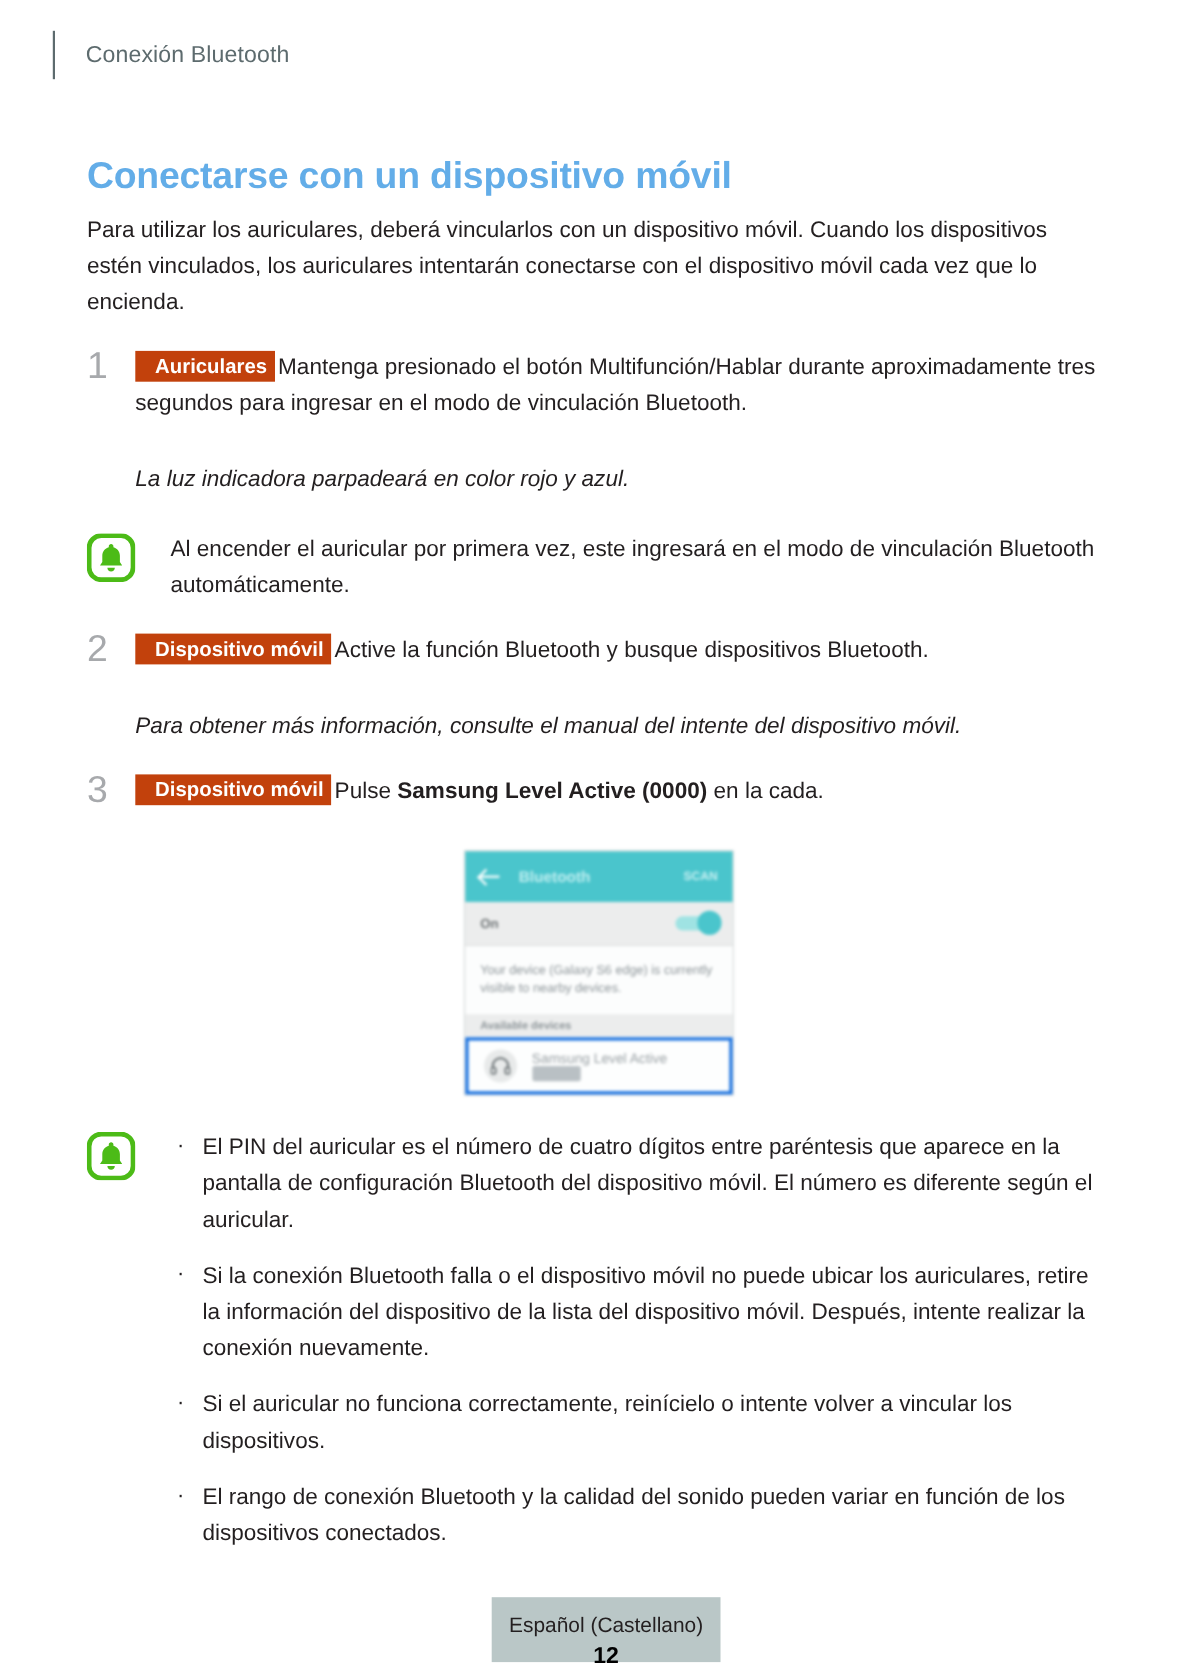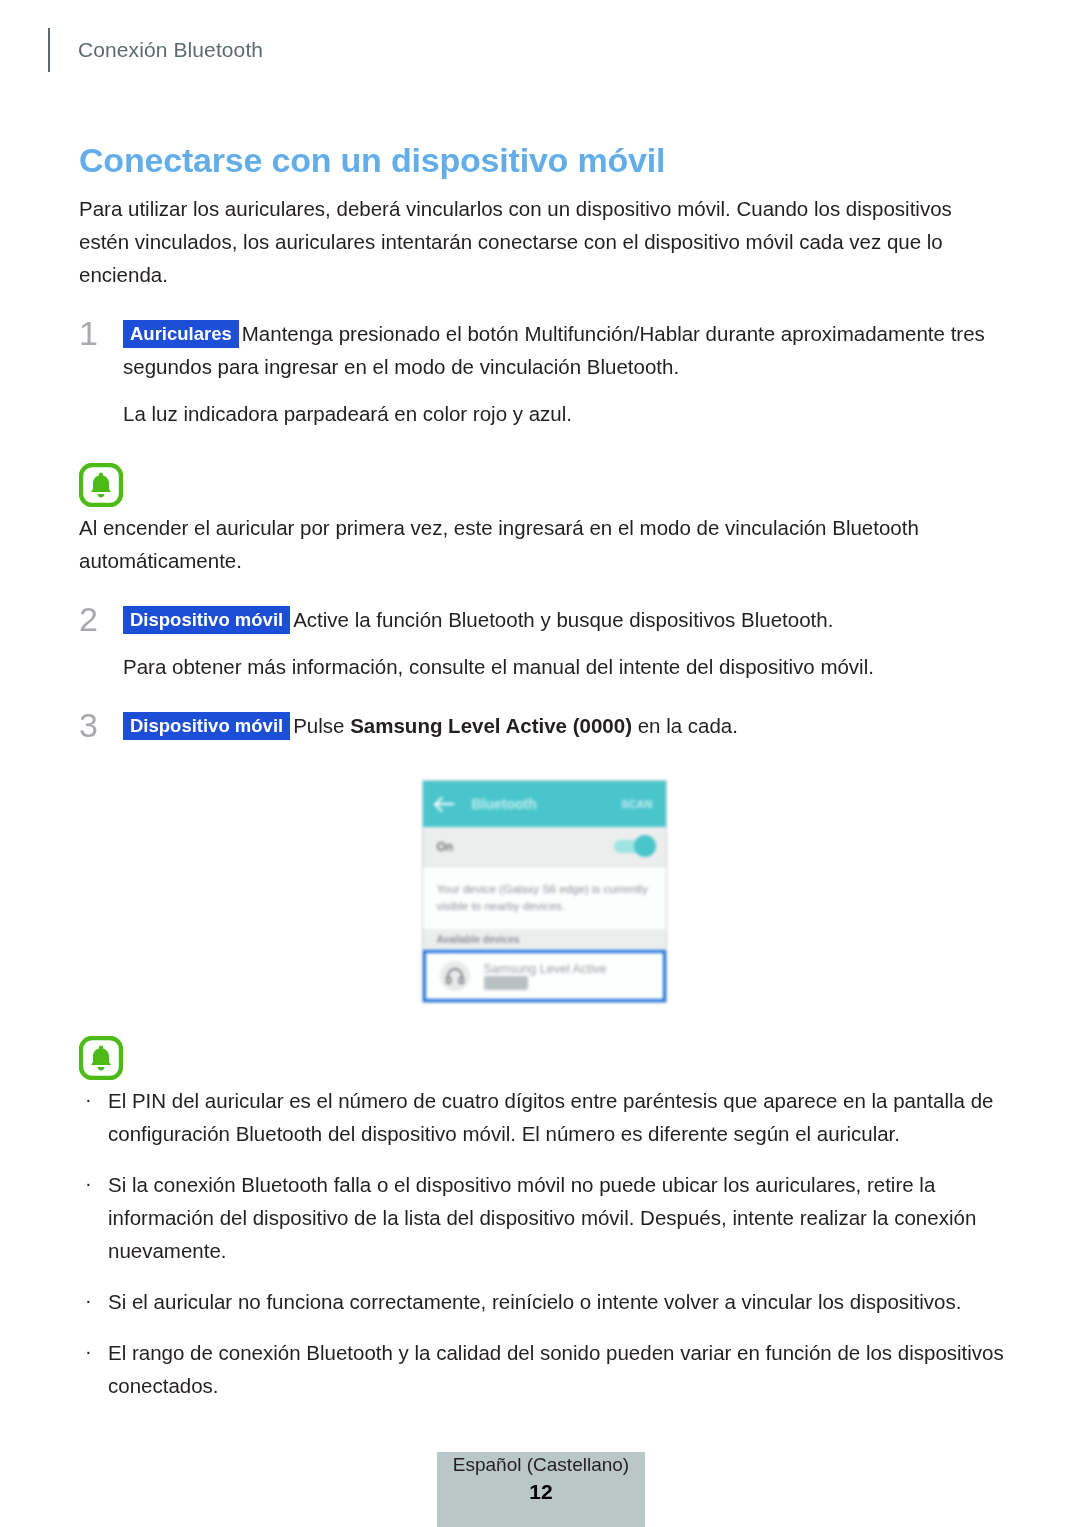--- a/index.html
+++ b/index.html
@@ -82,40 +82,40 @@
     color: #a7a9ac;
     font-weight: normal;
   }
   .step-body {
     flex: 1;
     font-size: 20.5px;
     line-height: 33px;
   }
   .badge {
     display: inline-block;
-    background: #1d4ed8;
+    background: #c2410c;
     color: #ffffff;
     font-weight: bold;
     font-size: 18.5px;
     line-height: 23px;
-    padding: 2px 7px 3px 7px;
+    padding: 2px 7px 3px 18px;
     vertical-align: 1px;
     margin-right: 3px;
     white-space: nowrap;
   }
   .sub-line {
-    margin-top: 14px;
+    margin-top: 36px;
+    font-style: italic;
   }
   b.strong { font-weight: bold; }
 
   
   .note {
     display: flex;
     margin-top: 30px;
-    flex-direction: column;
   }
   .note-icon {
     flex: 0 0 44px;
     width: 44px;
     margin-right: 32px;
     padding-top: 3px;
   }
   .note-body {
     flex: 1;
     font-size: 20.5px;
@@ -267,27 +267,28 @@
     display: inline-block;
     background: #b9c0c4;
     color: #b9c0c4;
     border-radius: 2px;
     padding: 0 4px;
   }
 
   
   .footer {
     position: absolute;
-    left: 437px;
+    left: 447px;
     top: 1452px;
     width: 208px;
-    height: 75px;
+    height: 59px;
     background: #bac7c7;
     text-align: center;
     box-sizing: border-box;
+    padding-top: 14px;
   }
   .footer-lang {
     font-size: 19px;
     color: #231f20;
     line-height: 26px;
   }
   .footer-page {
     font-size: 21px;
     font-weight: bold;
     color: #000000;

